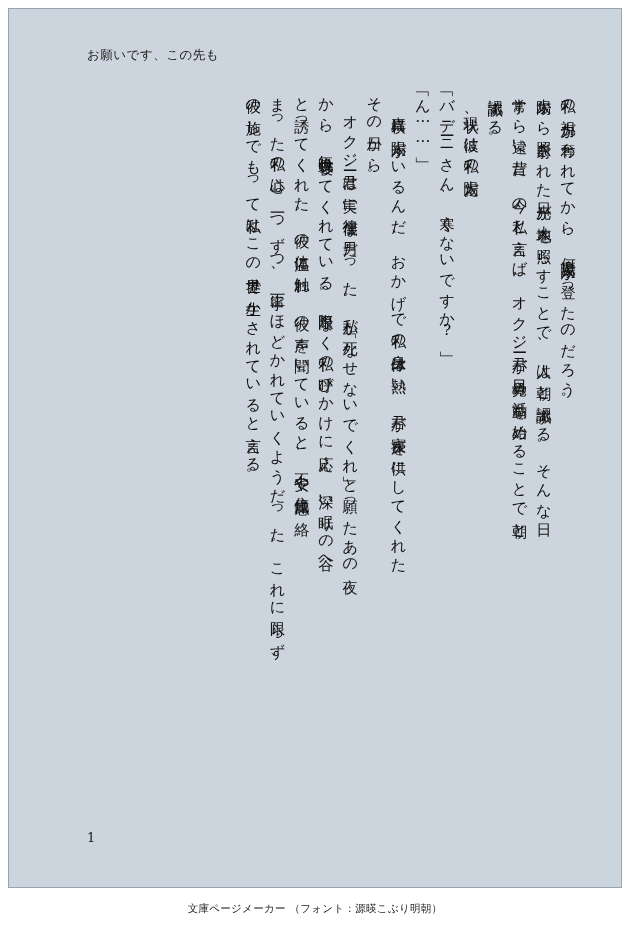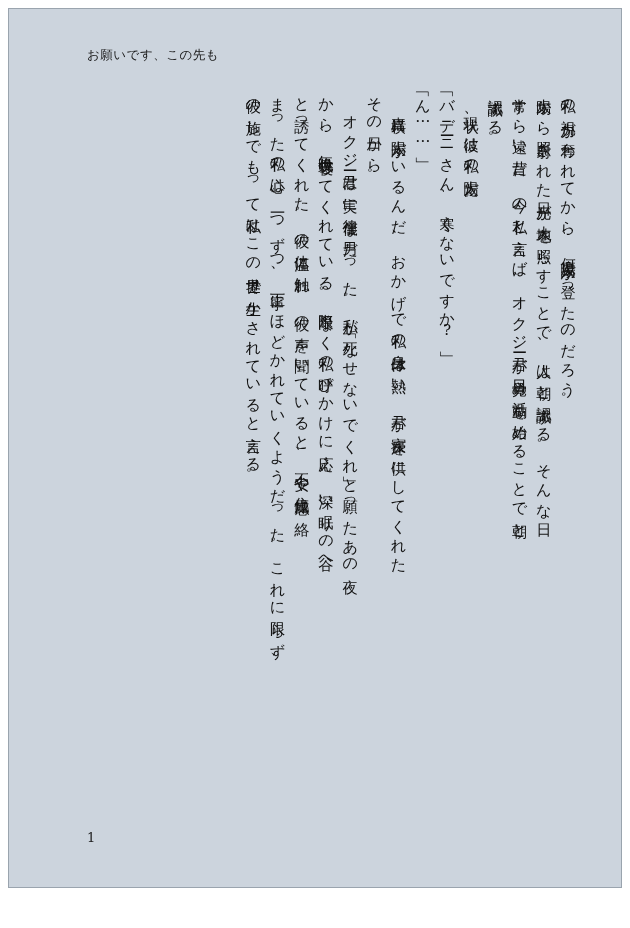--- a/index.html
+++ b/index.html
@@ -109,13 +109,14 @@
       <div class="vline indent">オクジー君は実に律儀な男だった。私が「死なせないでくれ」と願ったあの夜</div>
       <div class="vline">から、毎晩供寝してくれている。際限なく私の呼びかけに応え、深い眠りの谷へ</div>
       <div class="vline">と誘ってくれた。彼の体温に触れ、彼の声を聞いていると、不安や焦燥感に絡</div>
       <div class="vline">まった私の心は、一つずつ、丁寧にほどかれていくようだった。これに限らず、</div>
       <div class="vline">彼の施しでもって私はこの世界で生かされていると言える。</div>
     </div>
 
     <div class="page-number">1</div>
   </div>
 
+  <div class="footer">文庫ページメーカー （フォント：源暎こぶり明朝）</div>
 </div>
 
 </body></html>

